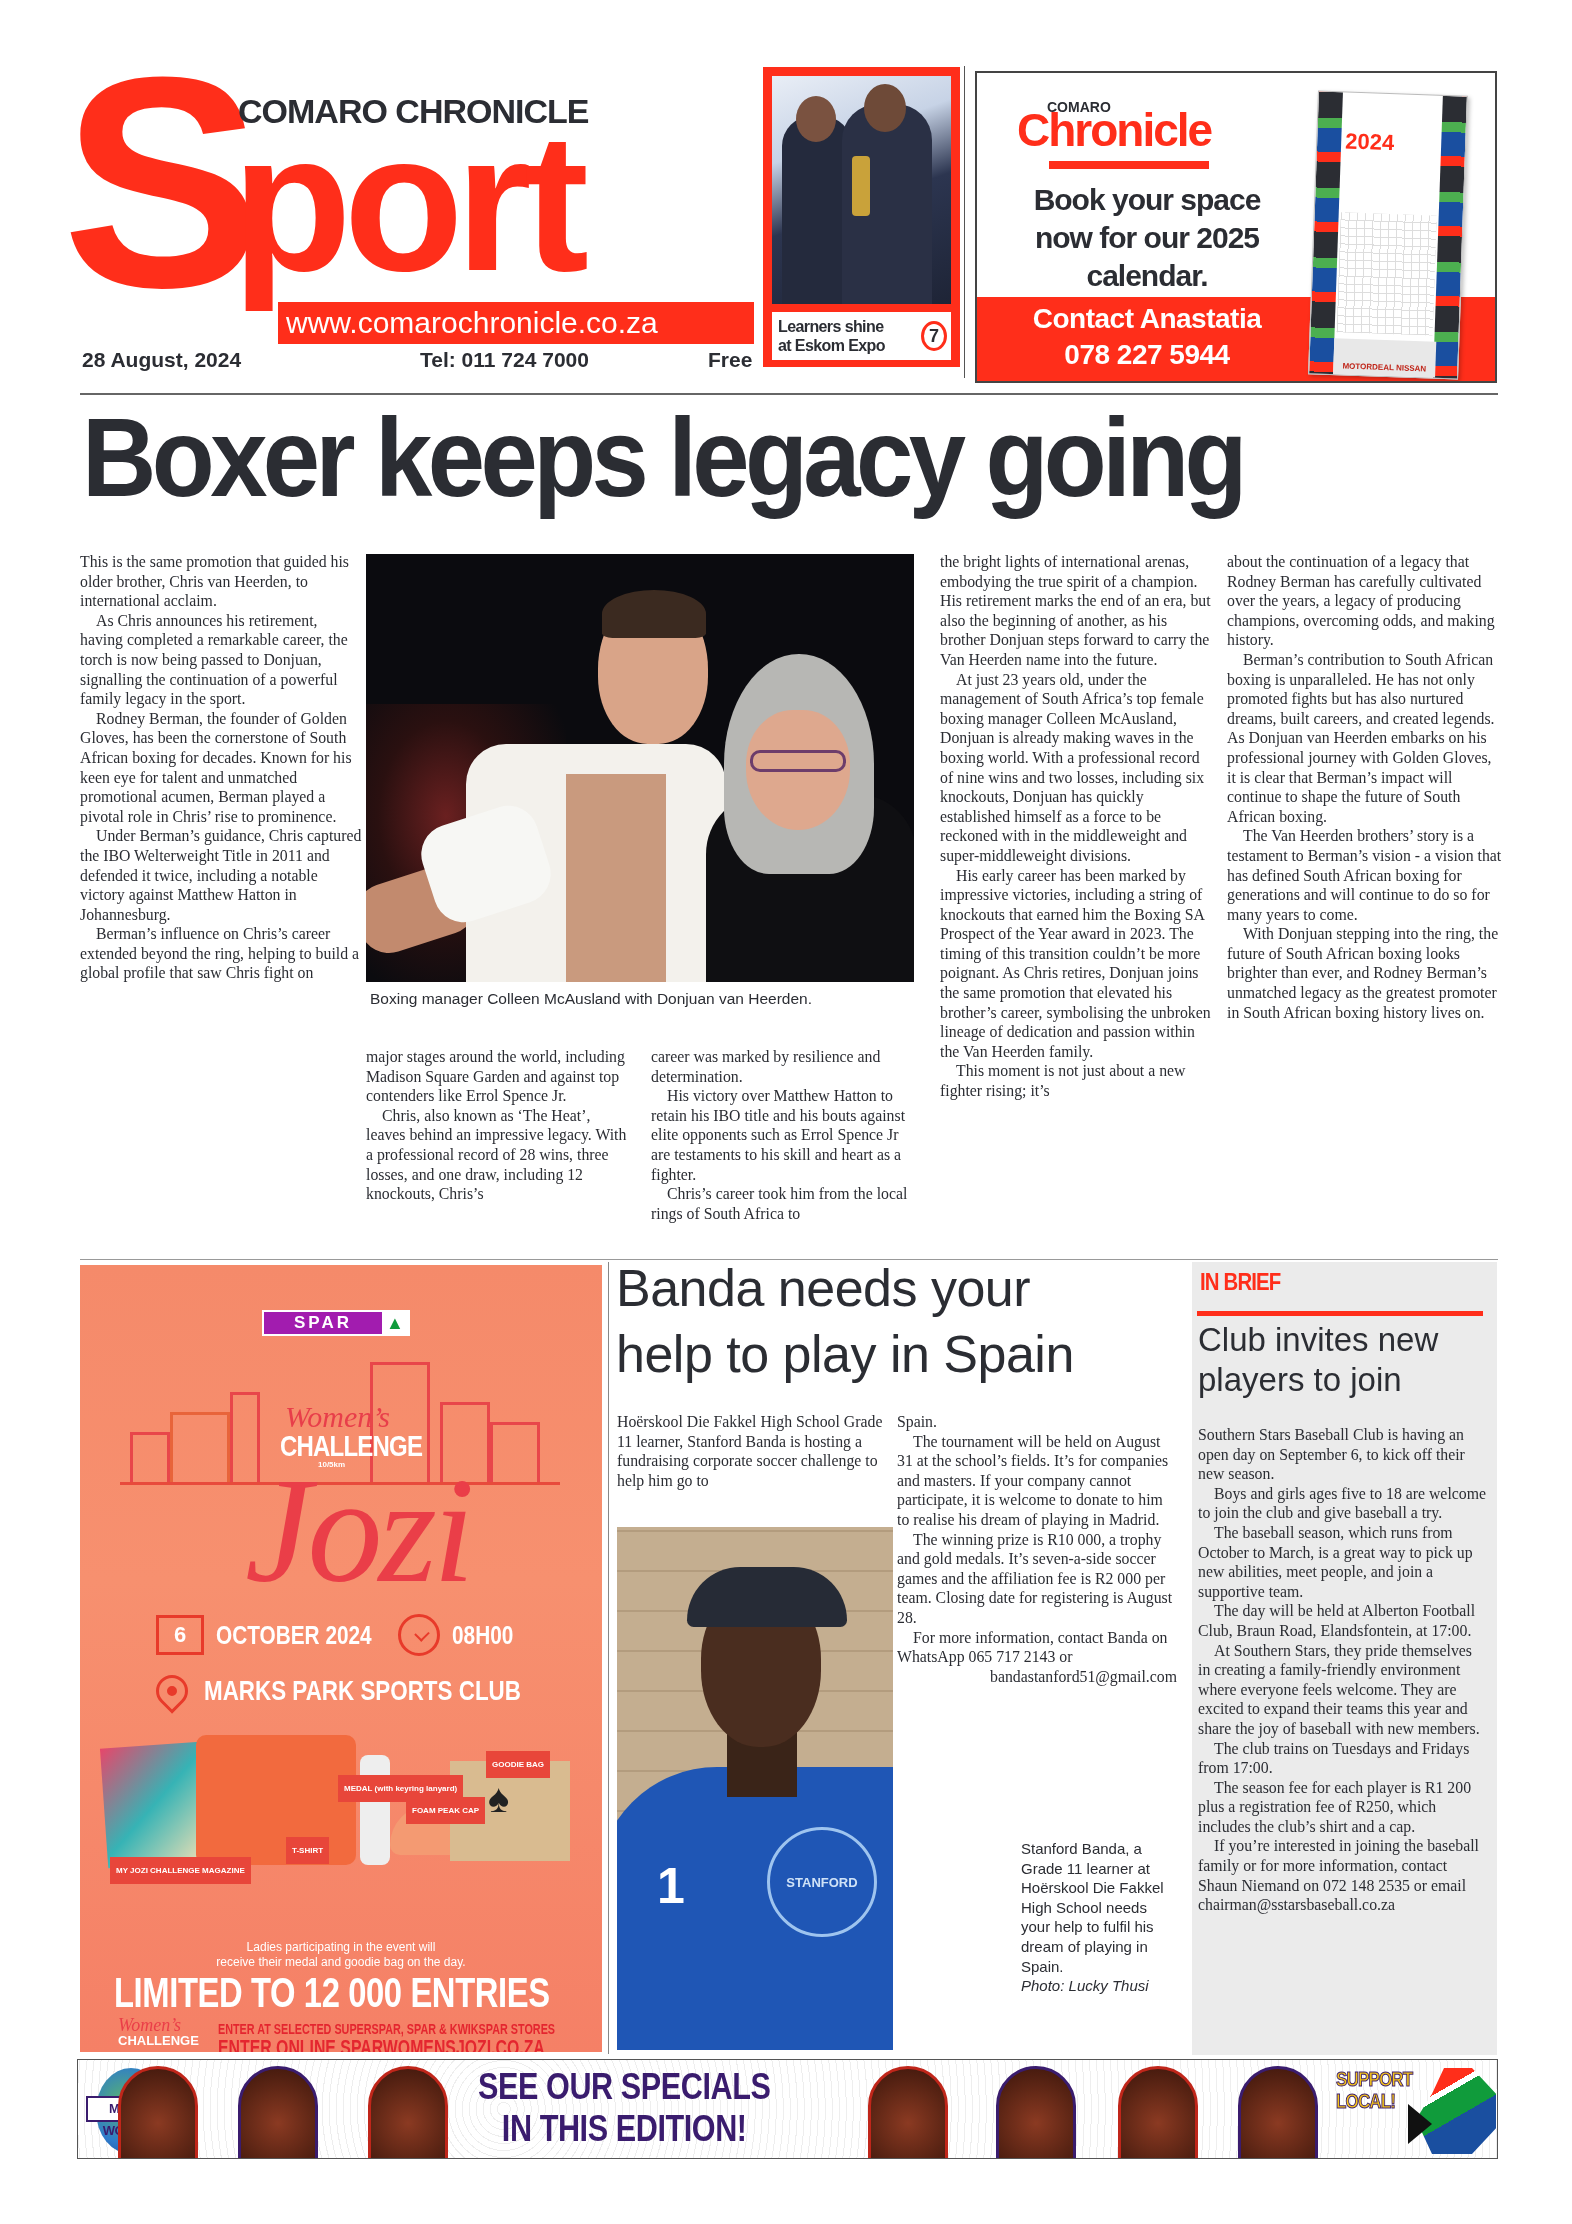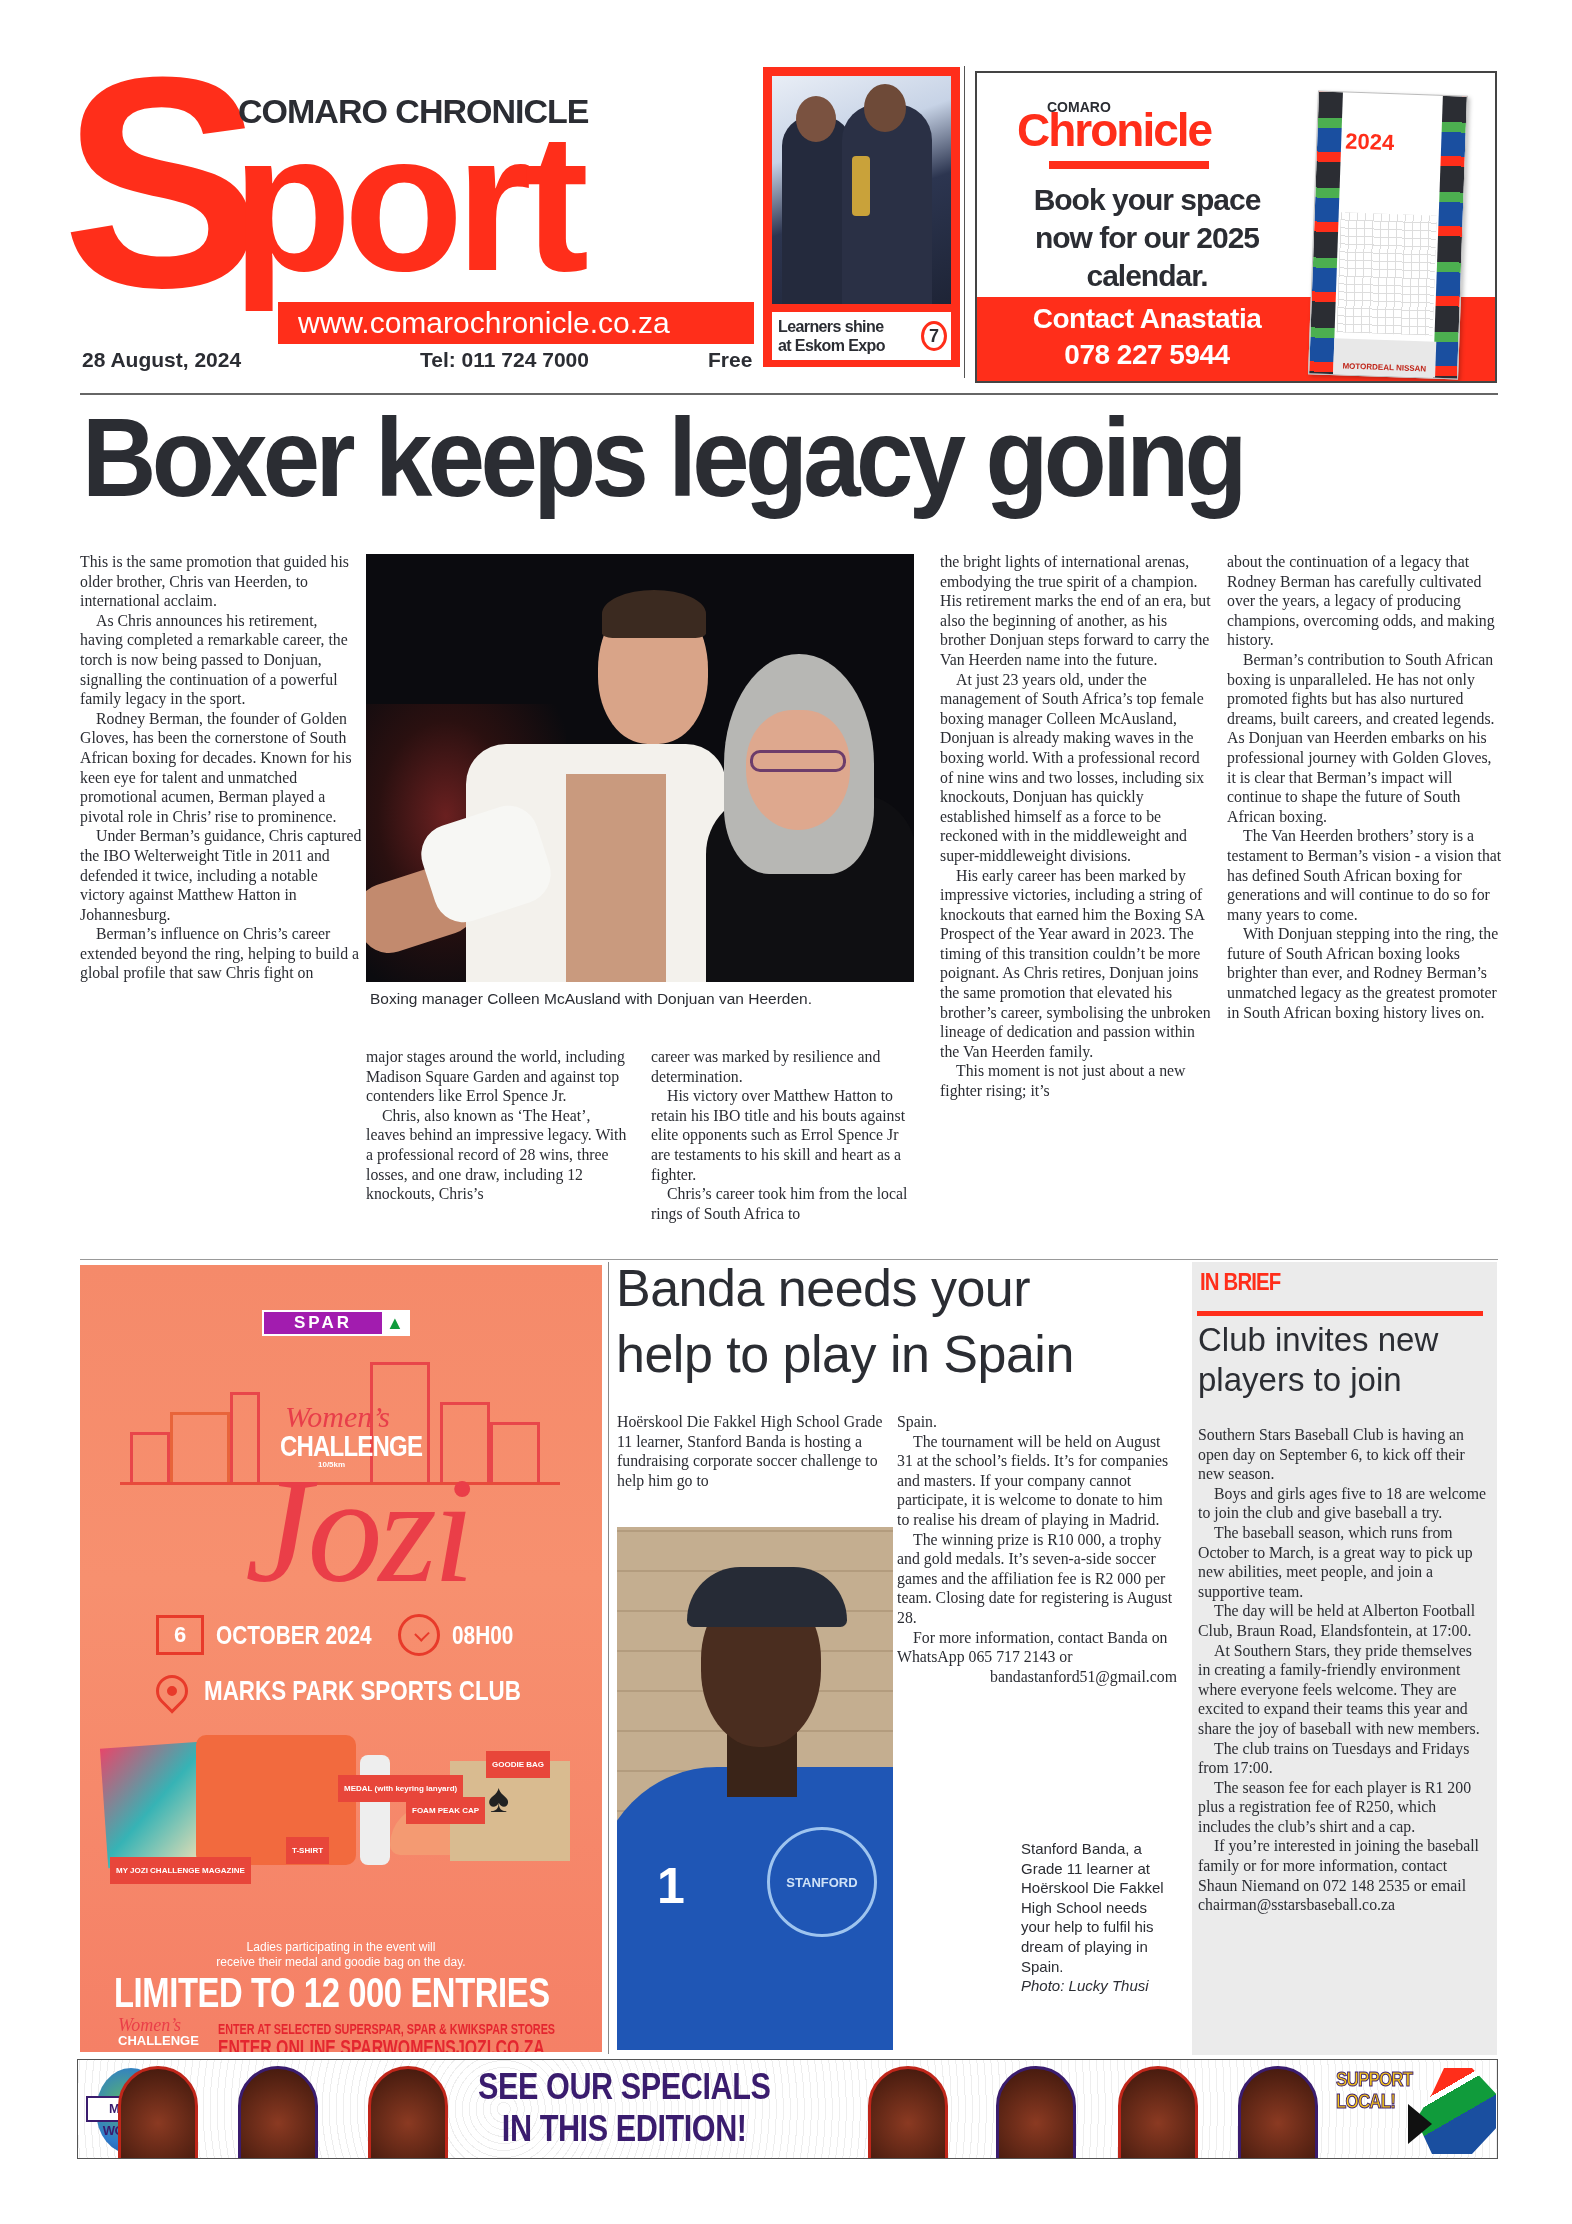--- a/index.html
+++ b/index.html
@@ -3,21 +3,21 @@
 <meta charset="utf-8">
 <style>
   * { box-sizing: border-box; margin: 0; padding: 0; }
   body { width: 1572px; height: 2224px; background: #ffffff; position: relative; overflow: hidden; font-family: "Liberation Serif", serif; color: #2b2d33; }
   .abs { position: absolute; }
 
   
   .mast-S { left: 62px; top: 52px; font-family: "Liberation Sans", sans-serif; font-weight: 700; font-size: 300px; line-height: 260px; color: #ff2e1a; letter-spacing: -10px; }
   .mast-port { left: 232px; top: 118px; font-family: "Liberation Sans", sans-serif; font-weight: 700; font-size: 196px; line-height: 170px; color: #ff2e1a; letter-spacing: -8px; }
   .mast-brand { left: 238px; top: 92px; font-family: "Liberation Sans", sans-serif; font-weight: 700; font-size: 34px; color: #2b2d33; letter-spacing: -1px; }
-  .mast-url { left: 278px; top: 302px; width: 476px; height: 42px; background: #ff2e1a; color: #fff; font-family: "Liberation Sans", sans-serif; font-size: 30px; line-height: 42px; padding-left: 20px; }
+  .mast-url { left: 278px; top: 302px; width: 476px; height: 42px; background: #ff2e1a; color: #fff; font-family: "Liberation Sans", sans-serif; font-size: 30px; line-height: 42px; padding-left: 8px; }
   .mast-meta { top: 348px; font-family: "Liberation Sans", sans-serif; font-weight: 700; font-size: 21px; color: #2b2d33; }
 
   
   .teaser { left: 763px; top: 67px; width: 197px; height: 300px; background: #ff2e1a; padding: 9px; }
   .teaser-photo { width: 179px; height: 228px; background: linear-gradient(160deg, #e9eef6 0%, #c7d3e6 30%, #2c3550 55%, #1e2436 100%); position: relative; overflow: hidden; }
   .teaser-photo .p1 { position:absolute; left:10px; top:40px; width:70px; height:190px; background:#242a3d; border-radius:30px 30px 0 0; }
   .teaser-photo .p2 { position:absolute; left:70px; top:28px; width:90px; height:200px; background:#2a3045; border-radius:36px 36px 0 0; }
   .teaser-photo .h1 { position:absolute; left:24px; top:20px; width:40px; height:46px; background:#7a5240; border-radius:50%; }
   .teaser-photo .h2 { position:absolute; left:92px; top:8px; width:42px; height:48px; background:#6e4a38; border-radius:50%; }
   .teaser-photo .tro { position:absolute; left:80px; top:80px; width:18px; height:60px; background:#c9a23a; border-radius:4px; }

